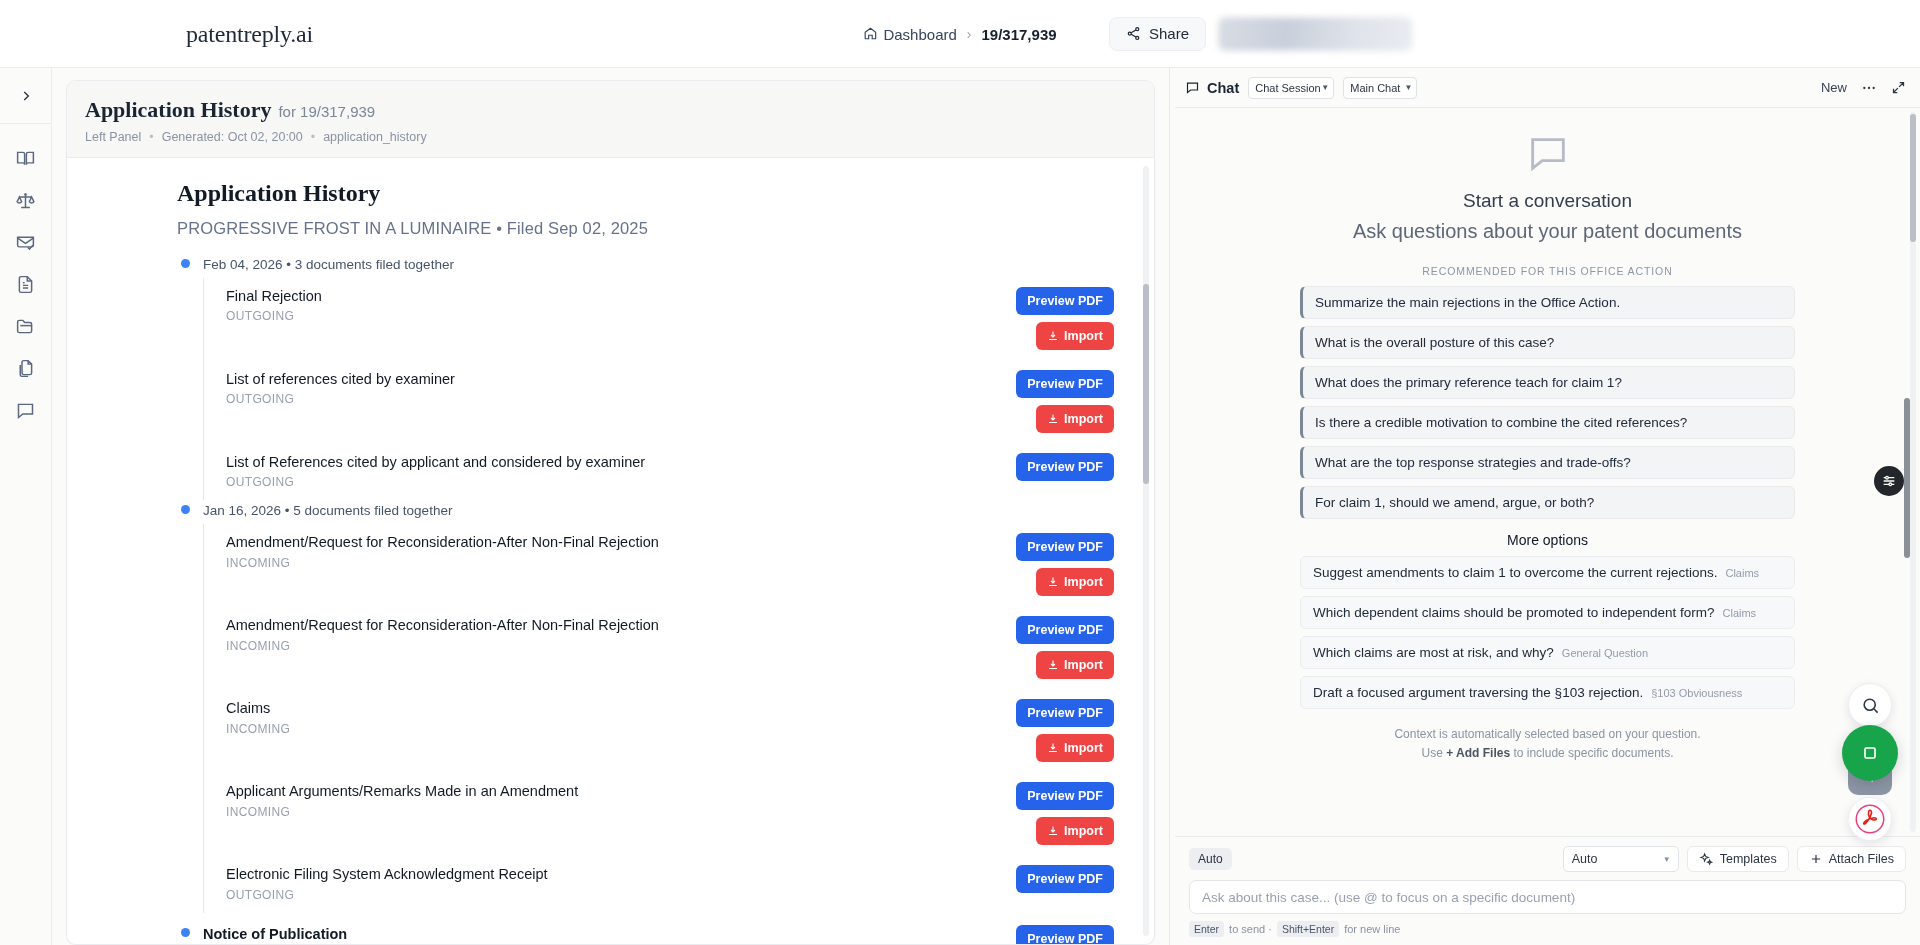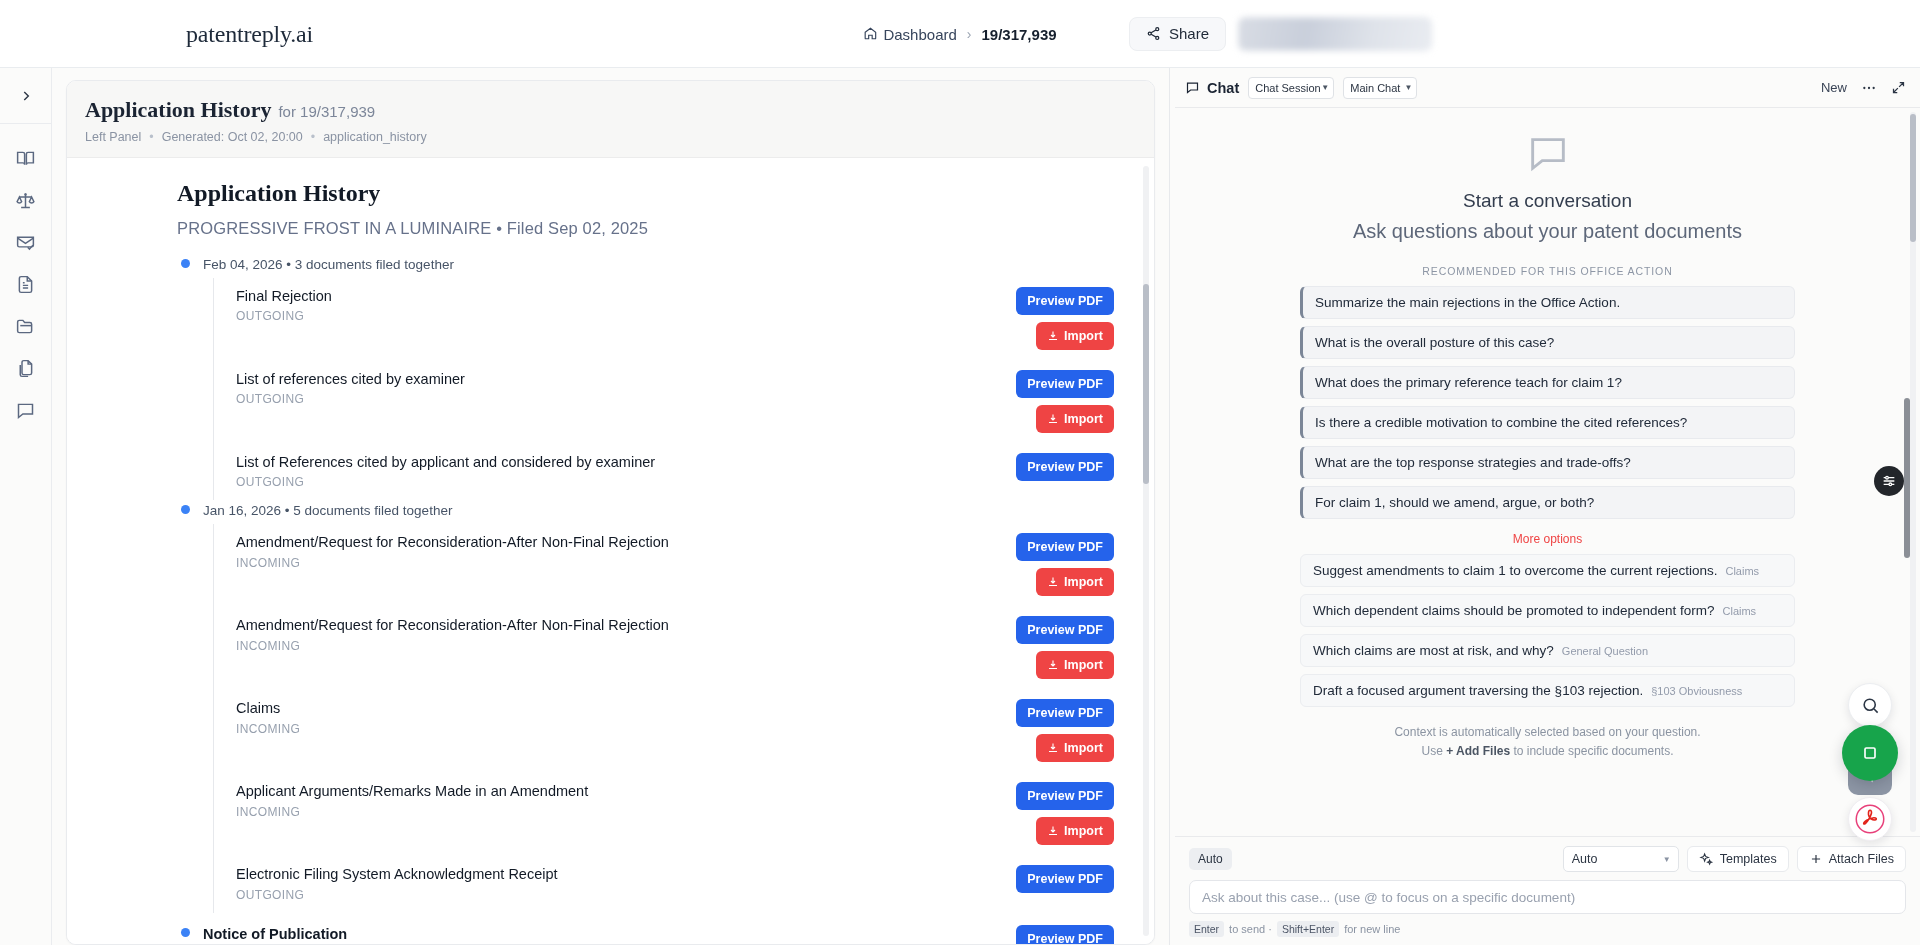--- a/index.html
+++ b/index.html
@@ -27,21 +27,21 @@
   }
   .crumbs {
     position: absolute; left: 50%; transform: translate(-50%, -50%); top: 50%;
     display: flex; align-items: center; gap: 10px;
     font-size: 15px; color: #37455c;
   }
   .crumbs .home { display: flex; align-items: center; gap: 6px; color: #37455c; justify-content: center; }
   .crumbs .sep { color: #9aa4b2; font-size: 14px; }
   .crumbs .cur { color: #16202e; font-weight: 600; }
   .topbar-right {
-    position: absolute; right: 488px; top: 50%; transform: translateY(-50%);
+    position: absolute; right: 508px; top: 50%; transform: translateY(-50%);
     display: flex; align-items: center; gap: 12px;
   }
   .share-btn {
     display: flex; align-items: center; gap: 8px;
     height: 34px; padding: 0 16px; border-radius: 8px;
     background: #f7f8fa; border: 1px solid #eceef1;
     font-size: 15px; color: #1f2937; cursor: pointer;
   }
   .redacted {
     width: 194px; height: 34px; border-radius: 7px;
@@ -85,21 +85,21 @@
 
   .panel-scroll { position: relative; flex: 1; min-height: 0; overflow: hidden; background: #fff; }
   .scroll-inner { padding: 22px 40px 0 110px; }
   .doc-h1 { font-family: "Liberation Serif", serif; font-size: 24px; color: #121a26; font-weight: 700; }
   .doc-h2 { margin-top: 12px; font-size: 16.5px; color: #66718a; letter-spacing: .15px; }
 
   .timeline { margin-top: 16px; position: relative; }
   .tl-group { position: relative; }
   .tl-bullet { position: absolute; left: 4px; top: 5px; width: 9px; height: 9px; border-radius: 50%; background: #3b82f6; }
   .tl-date { margin-left: 26px; font-size: 13.5px; color: #475467; padding: 3px 0 6px 0; }
-  .tl-items { margin-left: 36px; border-left: 1px solid #e6e8ec; padding-left: 22px; }
+  .tl-items { margin-left: 26px; border-left: 1px solid #e6e8ec; padding-left: 22px; }
 
   .doc-row { display: flex; align-items: flex-start; justify-content: space-between; gap: 16px; padding: 9px 0 11px 0; }
   .doc-main { min-width: 0; max-width: 470px; }
   .doc-name { font-size: 14.5px; color: #121a26; line-height: 1.33; }
   .doc-meta { margin-top: 3px; font-size: 12px; color: #97a0ae; letter-spacing: .35px; }
   .doc-actions { display: flex; flex-wrap: wrap; justify-content: flex-end; gap: 7px; width: 160px; flex: 0 0 160px; }
   .btn-blue {
     background: #2563eb; color: #fff; border: none; border-radius: 6px;
     font-size: 12.5px; font-weight: 600; padding: 7px 11px; cursor: pointer; white-space: nowrap;
   }
@@ -137,21 +137,21 @@
   .chat-body { flex: 1; min-height: 0; position: relative; overflow: hidden; padding: 22px 0 0 0; }
   .empty-ico { display: flex; justify-content: center; margin-bottom: 14px; color: #b6bcc6; }
   .empty-t { text-align: center; font-size: 19px; color: #333d4e; }
   .empty-s { text-align: center; font-size: 20px; color: #5d6779; margin-top: 8px; }
   .rec-label { text-align: center; font-size: 10.5px; letter-spacing: .9px; color: #8d96a5; margin: 22px 0 9px 0; }
   .chips { padding: 0 125px; display: flex; flex-direction: column; gap: 7px; }
   .chip {
     background: #f3f4f6; border: 1px solid #e8eaee; border-left: 3px solid #7b8697;
     border-radius: 6px; padding: 8px 12px; font-size: 13.5px; color: #212b3a; cursor: pointer;
   }
-  .more-label { text-align: center; font-size: 12px; color: #ef4444; margin: 13px 0 8px 0; }
+  .more-label { text-align: center; font-size: 14px; color: #0f172a; margin: 13px 0 8px 0; }
   .chips2 { padding: 0 125px; display: flex; flex-direction: column; gap: 7px; }
   .chip2 {
     background: #f7f8f9; border: 1px solid #ebedf0; border-radius: 6px;
     padding: 8px 12px; font-size: 13.5px; color: #212b3a; cursor: pointer;
     display: flex; align-items: baseline; gap: 8px;
   }
   .chip2 .tag { font-size: 11px; color: #939bab; }
   .ctx-note { text-align: center; font-size: 12px; color: #8b94a2; margin-top: 16px; line-height: 1.6; }
   .ctx-note b { color: #4b5563; }
 

